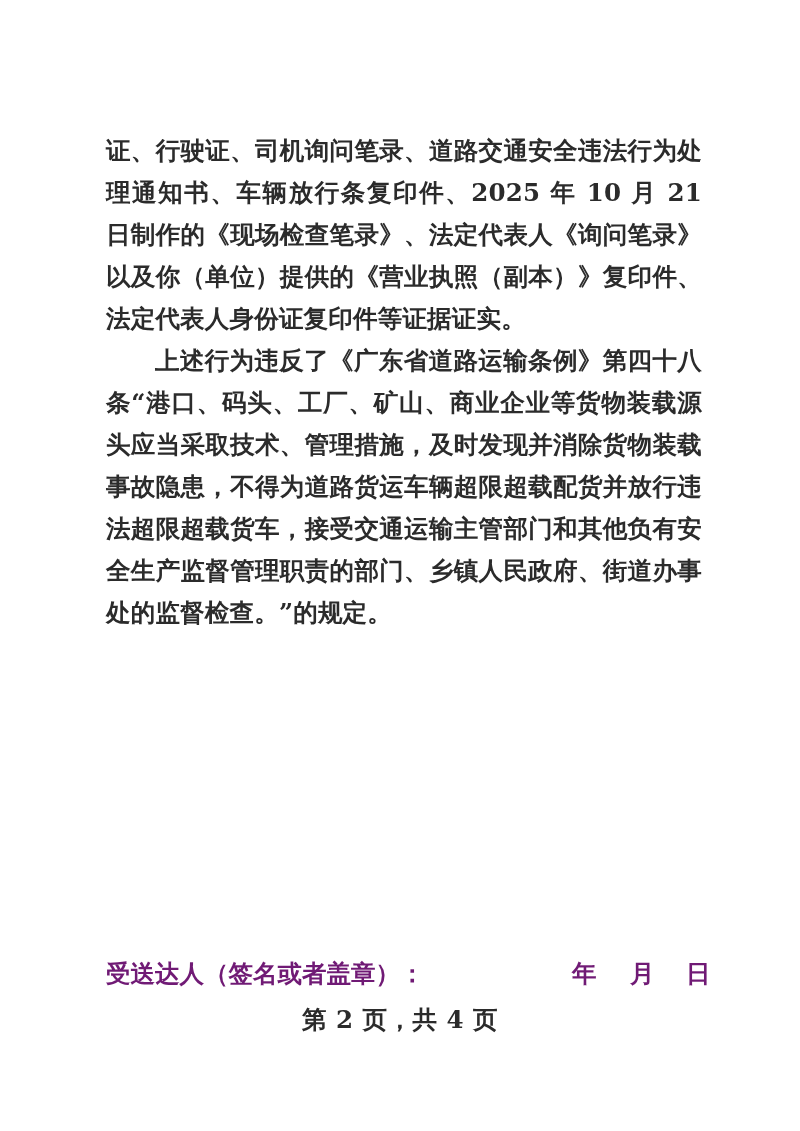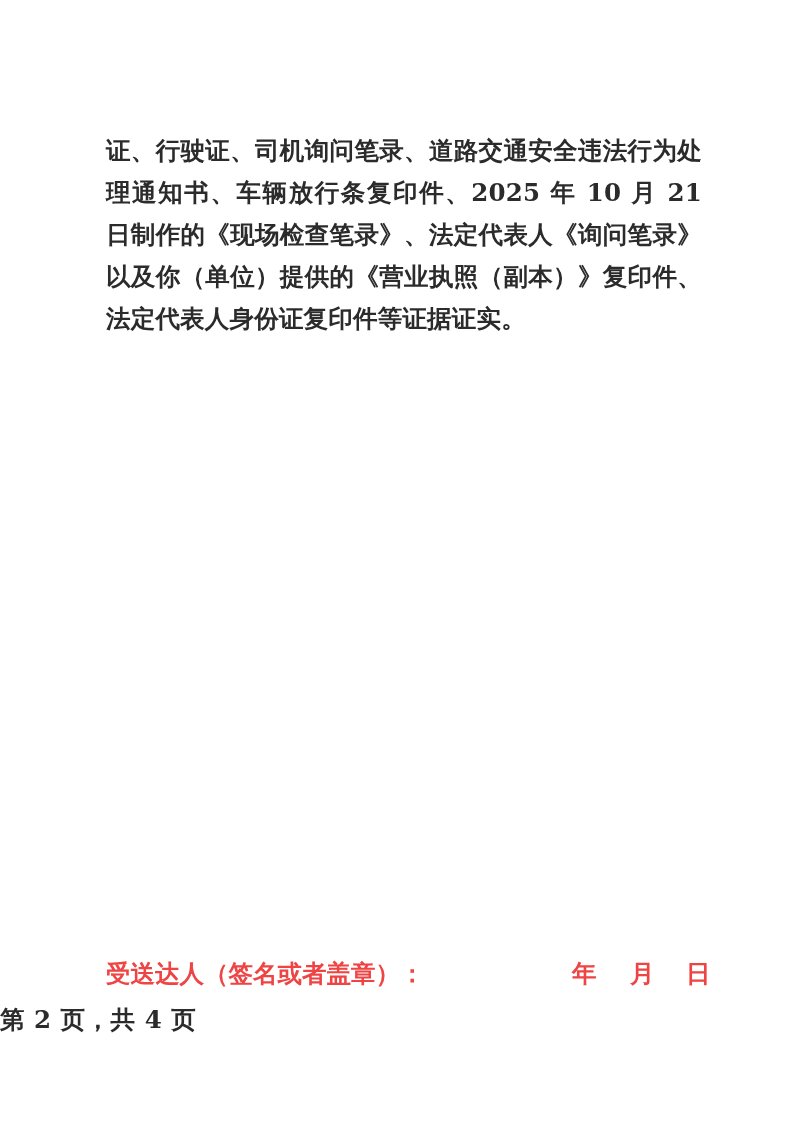--- a/index.html
+++ b/index.html
@@ -53,21 +53,21 @@
 
   
   .sign-row {
     position: absolute;
     left: 106px;
     top: 957px;
     width: 596px;
     height: 34px;
     font-size: 24.5px;
     line-height: 34px;
-    color: #ef4444;
+    color: #701a75;
   }
   .sign-label {
     position: absolute;
     left: 0;
     top: 0;
     white-space: nowrap;
   }
   .date-slot {
     position: absolute;
     top: 0;
@@ -76,37 +76,38 @@
   .date-year  { left: 466px; }
   .date-month { left: 524px; }
   .date-day   { left: 580px; }
 
   
   .footer {
     position: absolute;
     left: 0;
     top: 1003px;
     width: 800px;
-    text-align: left;
+    text-align: center;
     font-size: 24.5px;
     line-height: 34px;
     color: #2b2b2b;
     letter-spacing: 0.5px;
     white-space: nowrap;
   }
 </style>
 </head>
 <body>
 
 <div class="page">
 
   <div class="text-column">
 
     <p class="para">证、行驶证、司机询问笔录、道路交通安全违法行为处理通知书、车辆放行条复印件、2025 年 10 月 21 日制作的《现场检查笔录》、法定代表人《询问笔录》以及你（单位）提供的《营业执照（副本）》复印件、法定代表人身份证复印件等证据证实。</p>
 
+    <p class="para indent">上述行为违反了《广东省道路运输条例》第四十八条“港口、码头、工厂、矿山、商业企业等货物装载源头应当采取技术、管理措施，及时发现并消除货物装载事故隐患，不得为道路货运车辆超限超载配货并放行违法超限超载货车，接受交通运输主管部门和其他负有安全生产监督管理职责的部门、乡镇人民政府、街道办事处的监督检查。”的规定。</p>
 
 
   </div>
 
   <div class="sign-row">
     <span class="sign-label">受送达人（签名或者盖章）：</span>
     <span class="date-slot date-year">年</span>
     <span class="date-slot date-month">月</span>
     <span class="date-slot date-day">日</span>
   </div>

